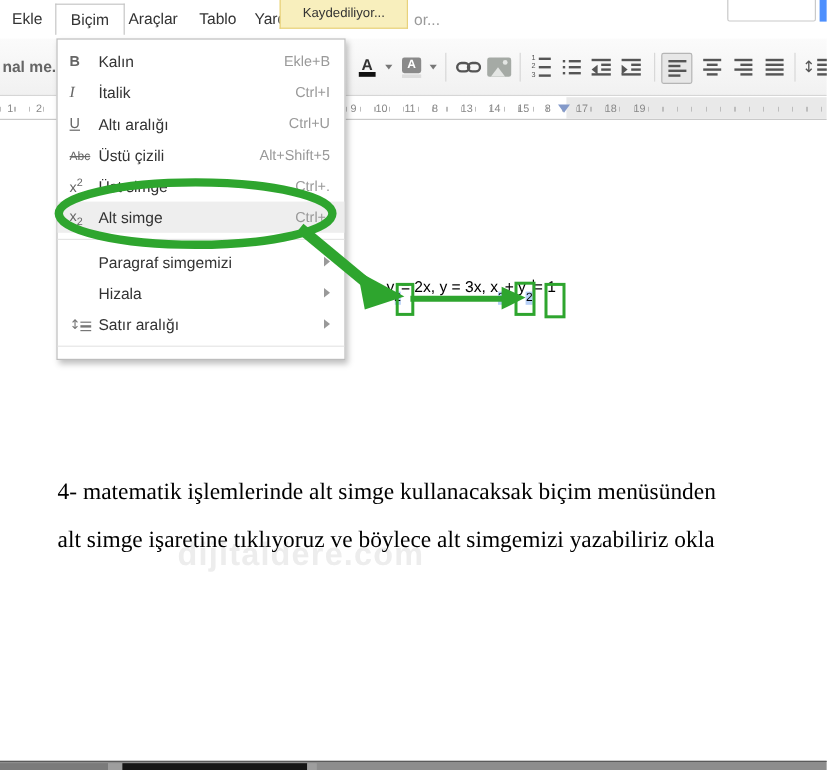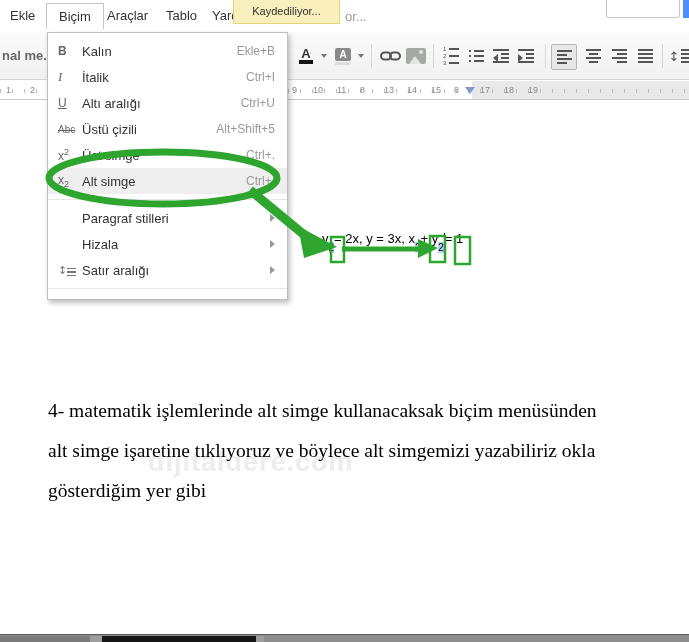--- a/index.html
+++ b/index.html
@@ -271,21 +271,20 @@
 
 <div class="formula">
   <span>y</span><sub>2</sub><span>= 2x, y = 3x, x</span><sub>2</sub><span>+ y</span><sub>2</sub><span class="cursor"></span><span>= 1</span>
 </div>
 
 <div class="watermark">dijitaldere.com</div>
 
 <div class="para">
   <div>4- matematik işlemlerinde alt simge kullanacaksak biçim menüsünden</div>
   <div>alt simge işaretine tıklıyoruz ve böylece alt simgemizi yazabiliriz okla</div>
-  <div>gösterdiğim yer gibi</div>
 </div>
 
 <div class="dropdown">
   <div class="mi">
     <span class="mi-icon"><b>B</b></span>
     <span class="mi-label">Kalın</span>
     <span class="mi-short">Ekle+B</span>
   </div>
   <div class="mi">
     <span class="mi-icon"><span class="it">I</span></span>
@@ -308,21 +307,21 @@
     <span class="mi-short">Ctrl+.</span>
   </div>
   <div class="mi hl">
     <span class="mi-icon"><span>x</span><sub>2</sub></span>
     <span class="mi-label">Alt simge</span>
     <span class="mi-short">Ctrl+,</span>
   </div>
   <div class="msep"></div>
   <div class="mi">
     <span class="mi-icon"></span>
-    <span class="mi-label">Paragraf stilleri</span>
+    <span class="mi-label">Paragraf simgemizi</span>
     <span class="mi-arrow"></span>
   </div>
   <div class="mi">
     <span class="mi-icon"></span>
     <span class="mi-label">Hizala</span>
     <span class="mi-arrow"></span>
   </div>
   <div class="mi">
     <span class="mi-icon"><span class="arr">↕</span><span class="mini-bars">
           <i></i>

